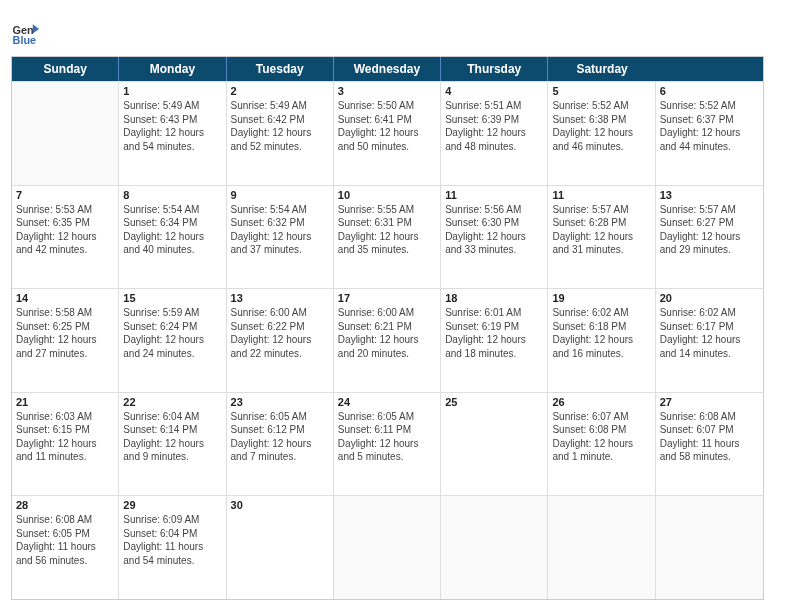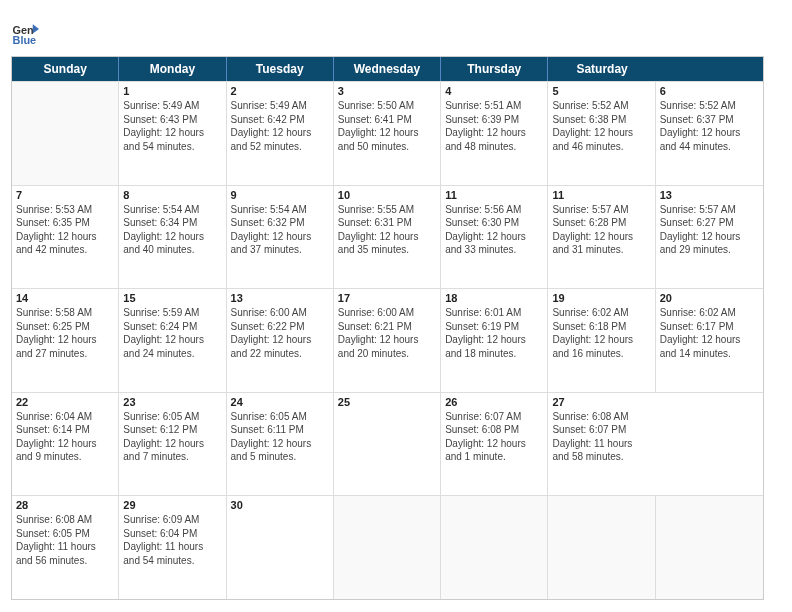--- a/index.html
+++ b/index.html
@@ -221,20 +221,24 @@
             <div class="day-number">19</div>
             <div class="cell-info">Sunrise: 6:02 AM<br>Sunset: 6:18 PM<br>Daylight: 12 hours and 16 minutes.</div>
           </div>
           <div class="cal-cell">
             <div class="day-number">20</div>
             <div class="cell-info">Sunrise: 6:02 AM<br>Sunset: 6:17 PM<br>Daylight: 12 hours and 14 minutes.</div>
           </div>
         </div>
         <div class="cal-row">
           <div class="cal-cell">
+            <div class="day-number">21</div>
+            <div class="cell-info">Sunrise: 6:03 AM<br>Sunset: 6:15 PM<br>Daylight: 12 hours and 11 minutes.</div>
+          </div>
+          <div class="cal-cell">
             <div class="day-number">22</div>
             <div class="cell-info">Sunrise: 6:04 AM<br>Sunset: 6:14 PM<br>Daylight: 12 hours and 9 minutes.</div>
           </div>
           <div class="cal-cell">
             <div class="day-number">23</div>
             <div class="cell-info">Sunrise: 6:05 AM<br>Sunset: 6:12 PM<br>Daylight: 12 hours and 7 minutes.</div>
           </div>
           <div class="cal-cell">
             <div class="day-number">24</div>
             <div class="cell-info">Sunrise: 6:05 AM<br>Sunset: 6:11 PM<br>Daylight: 12 hours and 5 minutes.</div>

